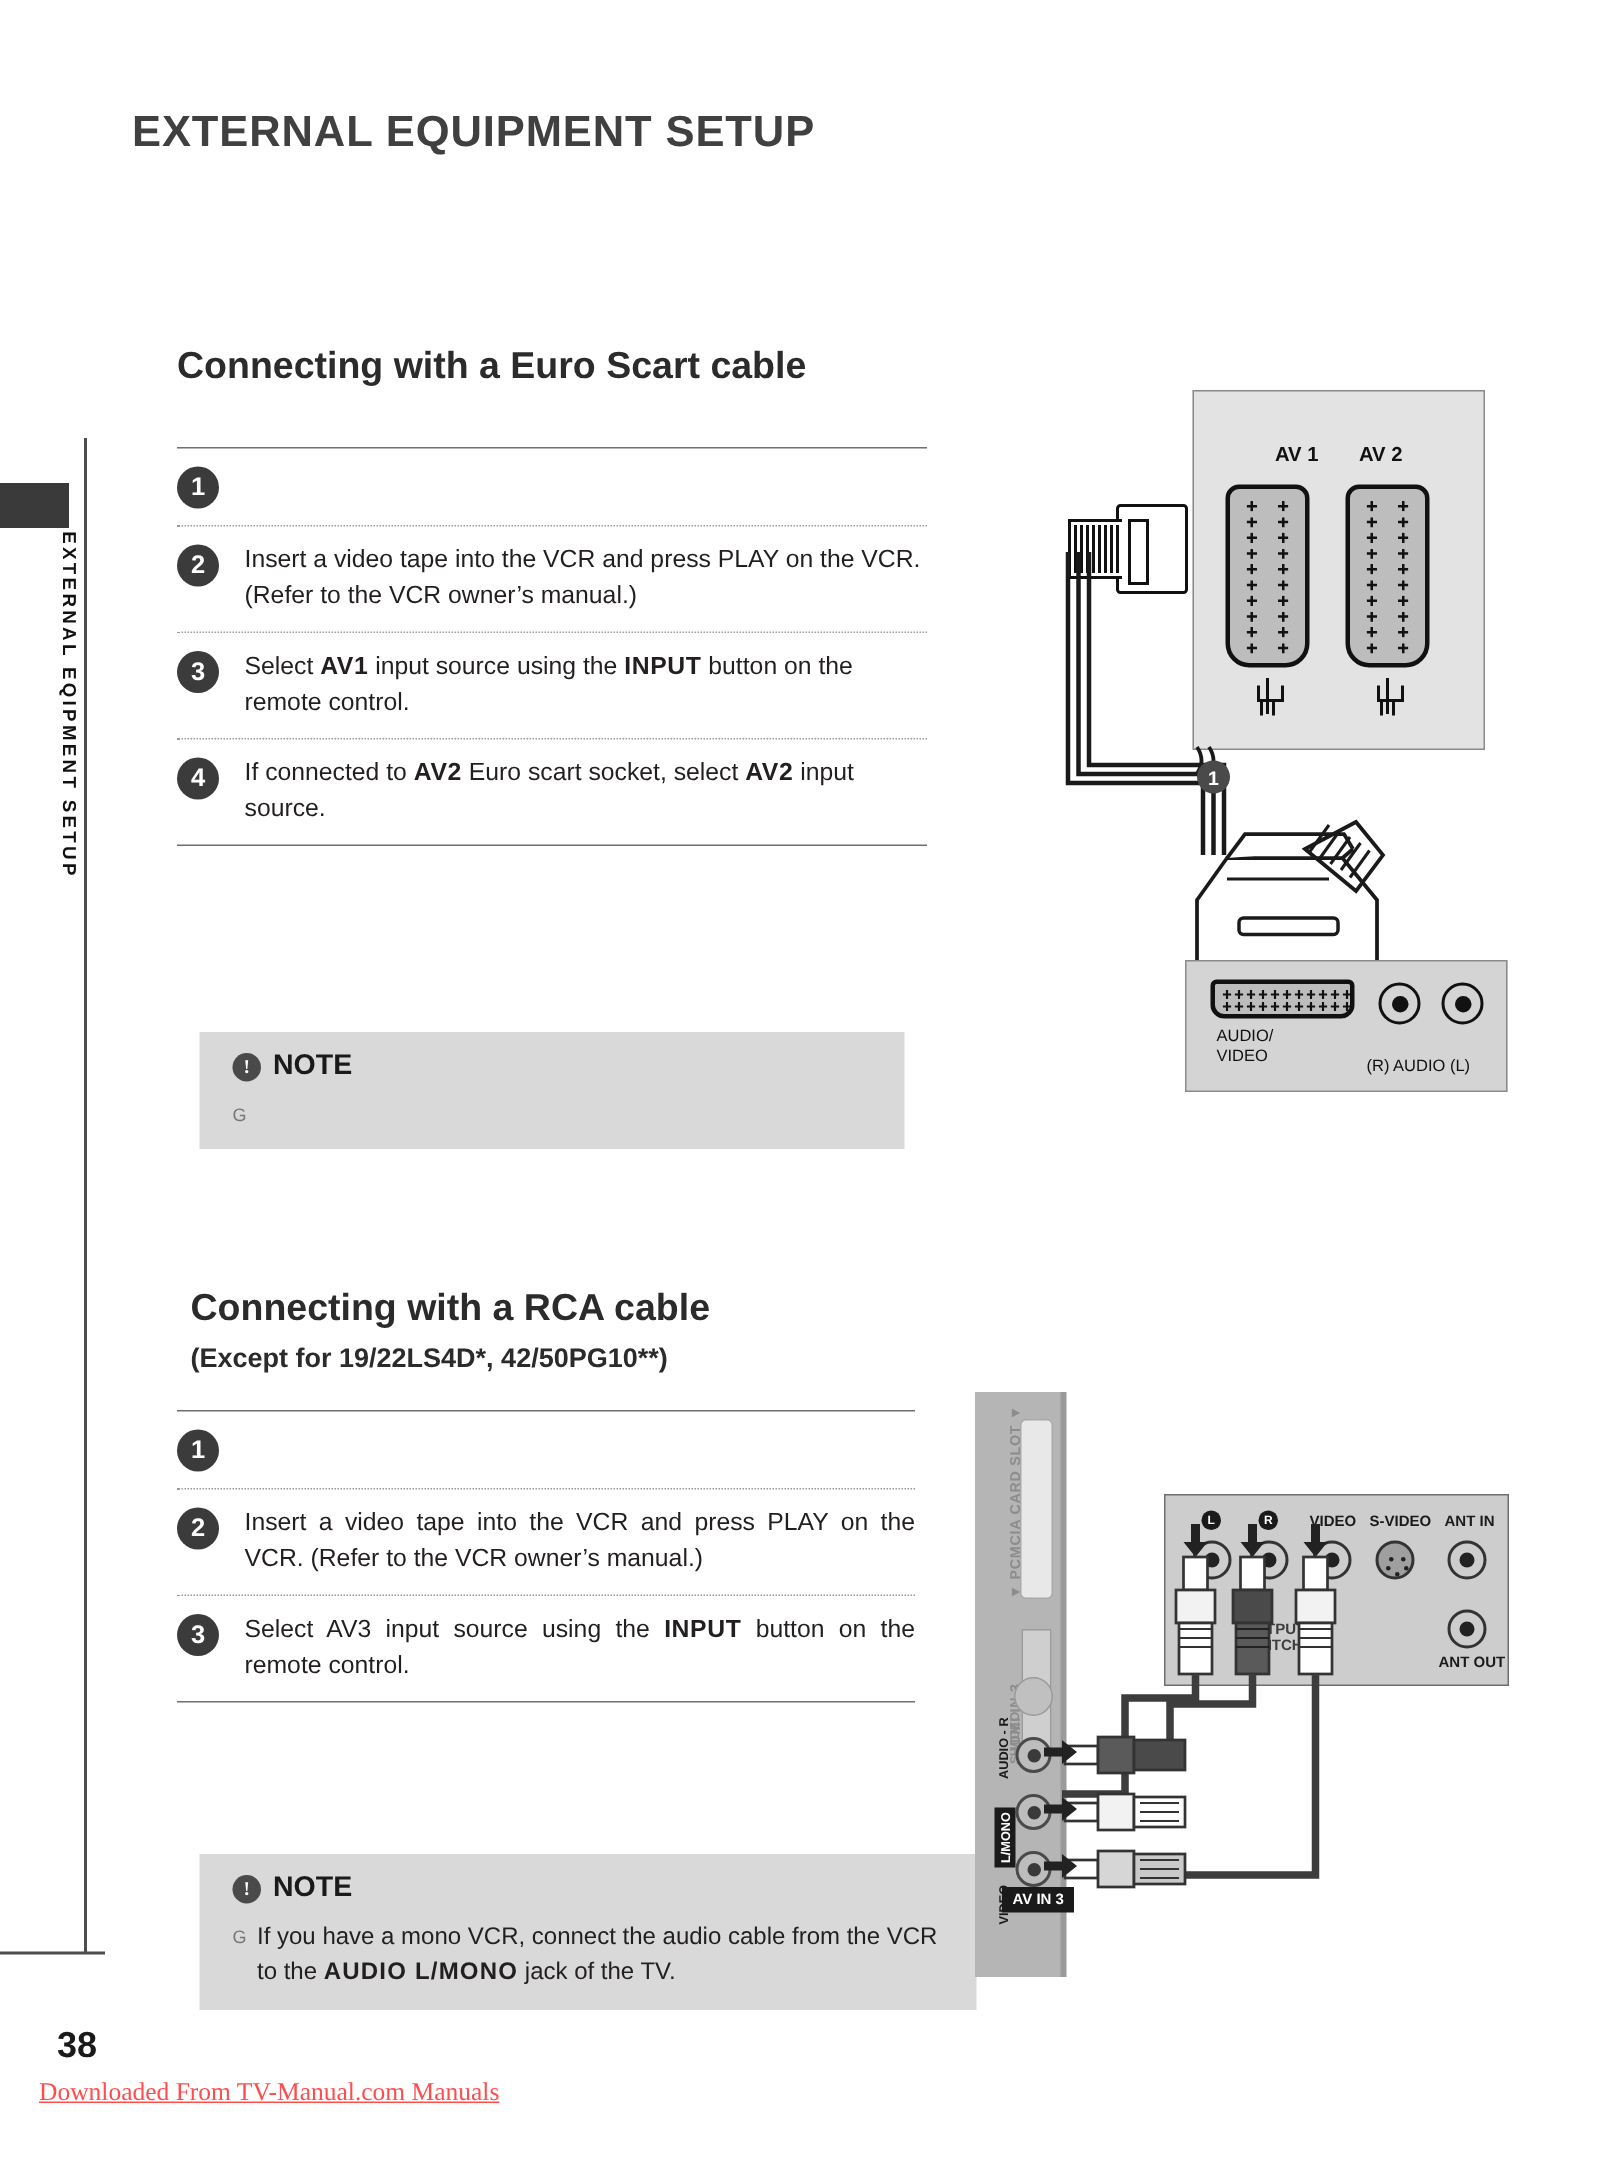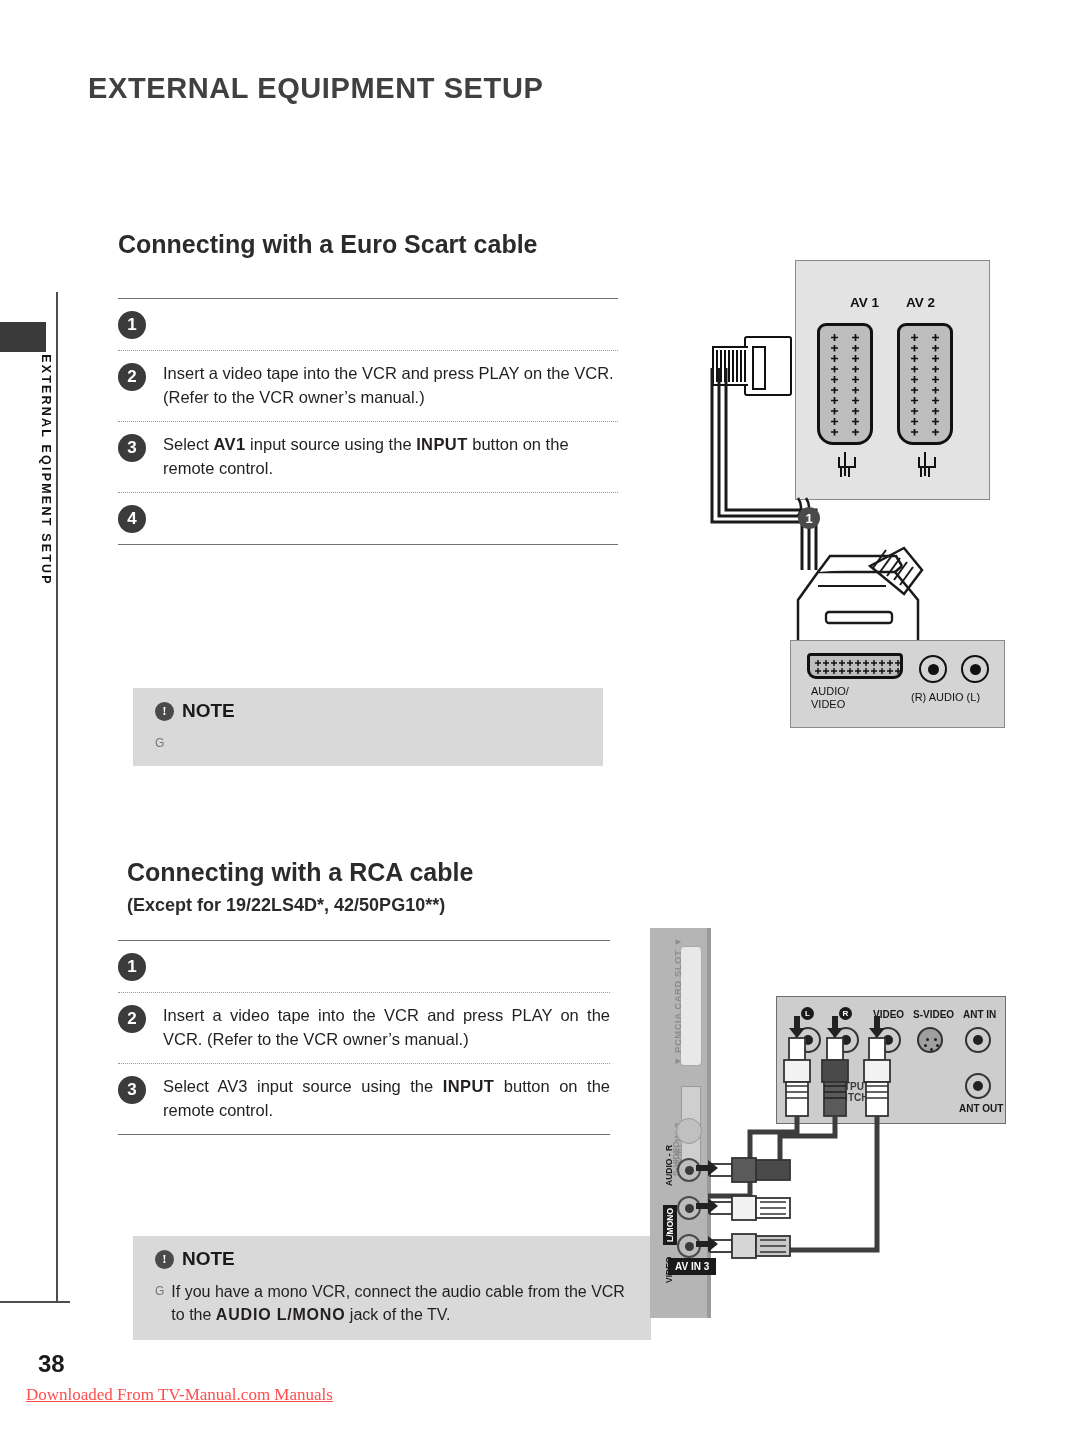--- a/index.html
+++ b/index.html
@@ -378,20 +378,21 @@
       <div class="step-txt">Insert a video tape into the VCR and press PLAY on the VCR. (Refer to the VCR owner’s manual.)</div>
     </div>
     <div class="dotted"></div>
     <div class="step">
       <div class="dot">3</div>
       <div class="step-txt">Select <b>AV1</b> input source using the <b>INPUT</b> button on the remote control.</div>
     </div>
     <div class="dotted"></div>
     <div class="step">
       <div class="dot">4</div>
+      <div class="step-txt">If connected to <b>AV2</b> Euro scart socket, select <b>AV2</b> input source.</div>
     </div>
     <div class="rule-bot"></div>
   </div>
 
 <div class="note" id="note1" style="left:133px; top:688px; width:470px;">
     <div class="note-head">
       <span class="note-bang">!</span>
       <span>NOTE</span>
     </div>
     <div class="note-body">
@@ -605,21 +606,21 @@
           <div class="vcr-pin"></div>
           <div class="vcr-pin"></div>
         </div>
     </div>
     <div class="vcr-lab" style="left:20px; top:44px;">
       <div>AUDIO/</div>
       <div>VIDEO</div>
     </div>
     <div class="rca" style="left:128px; top:14px;"></div>
     <div class="rca" style="left:170px; top:14px;"></div>
-    <div class="vcr-lab" style="left:120px; top:50px;">(R) AUDIO (L)</div>
+    <div class="vcr-lab" style="left:120px; top:64px;">(R) AUDIO (L)</div>
   </div>
 </div>
 
 <div class="diag2">
 
   <div class="tvside"></div>
   <div class="tvside-edge"></div>
 
   <div class="pcmcia"></div>
   <div class="vert-lab" style="left:22px; top:138px;">▼ PCMCIA CARD SLOT ▼</div>

